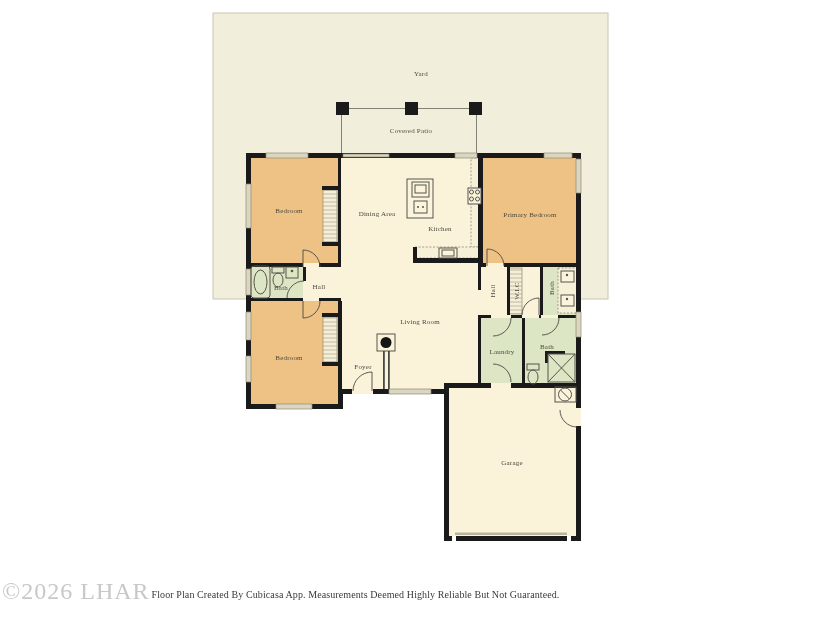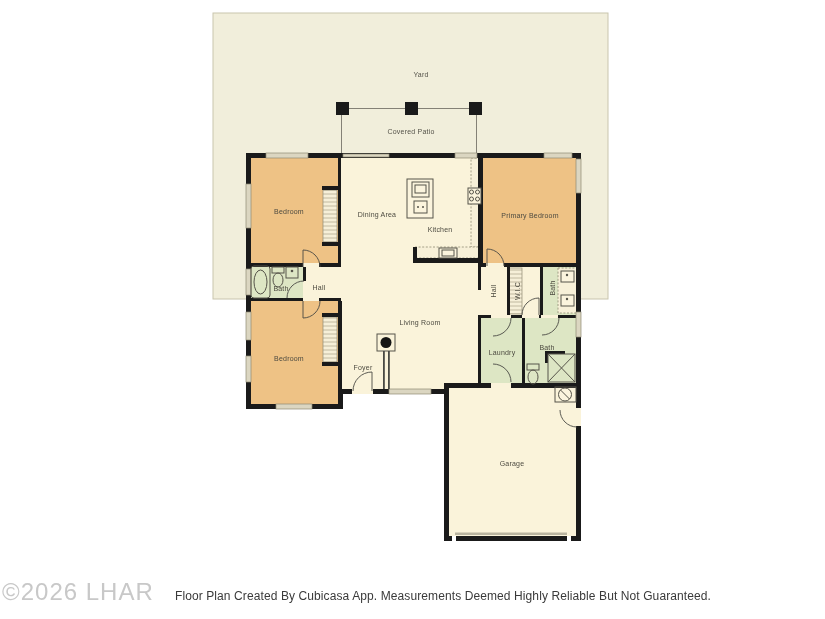--- a/index.html
+++ b/index.html
@@ -1,17 +1,17 @@
 <!DOCTYPE html>
 <html style="--yard: #f1eedb; --common: #faf3da; --bedroom: #eec285; --wet: #dde6c4; --wall: #1a1a1a; --window_fill: #dbd6c1; --counter: #f7f0d8; --watermark: #c8c8c8;"><head>
 <meta charset="utf-8">
 <style>
   html,body{margin:0;padding:0;background:#fff;}
   #stage{position:relative;width:711px;height:619px;background:#ffffff;overflow:hidden;
-         font-family:Liberation Sans, sans-serif;}
+         font-family:Liberation Serif, serif;}
   #plan-svg{position:absolute;left:0;top:0;}
   
   .f-yard{fill:var(--yard,#f1eedb);}
   .f-common{fill:var(--common,#faf3da);}
   .f-bedroom{fill:var(--bedroom,#eec285);}
   .f-wet{fill:var(--wet,#dde6c4);}
   .f-wall{fill:var(--wall,#1a1a1a);}
   .f-window{fill:var(--window_fill,#dbd6c1);stroke:#8f8a74;stroke-width:0.7;}
   .s-fix{stroke:#56544a;stroke-width:1;fill:none;}
   .s-fixf{stroke:#56544a;stroke-width:1;fill:#fbf4dd;}
@@ -19,21 +19,21 @@
   .s-arc{stroke:#4a4a44;stroke-width:0.9;fill:none;}
   .s-thin{stroke:#77746a;stroke-width:0.9;fill:none;}
 
   .rl{position:absolute;transform:translate(-50%,-50%);font-size:7px;letter-spacing:0.2px;
       color:#4c4a40;white-space:nowrap;pointer-events:none;}
   .rl.vert{transform:translate(-50%,-50%) rotate(-90deg);}
   .rl.outdoor{color:#55534a;}
 
   #watermark{position:absolute;left:2px;top:578px;font-size:24px;letter-spacing:1px;
       color:var(--watermark,#c8c8c8);font-weight:400;}
-  #footer-note{position:absolute;left:0;right:0;top:589px;text-align:right;font-size:12px;
+  #footer-note{position:absolute;left:0;right:0;top:589px;text-align:center;font-size:10px;
       color:#3a3a3a;letter-spacing:0.1px;}
   #compass{position:absolute;left:774px;top:572px;width:28px;text-align:center;}
   #compass .n{font-size:8px;color:#222;display:block;line-height:9px;}
 </style>
 </head>
 <body>
 
 <div id="stage">
 
   <svg id="plan-svg" width="825" height="619" viewBox="0 0 825 619">

